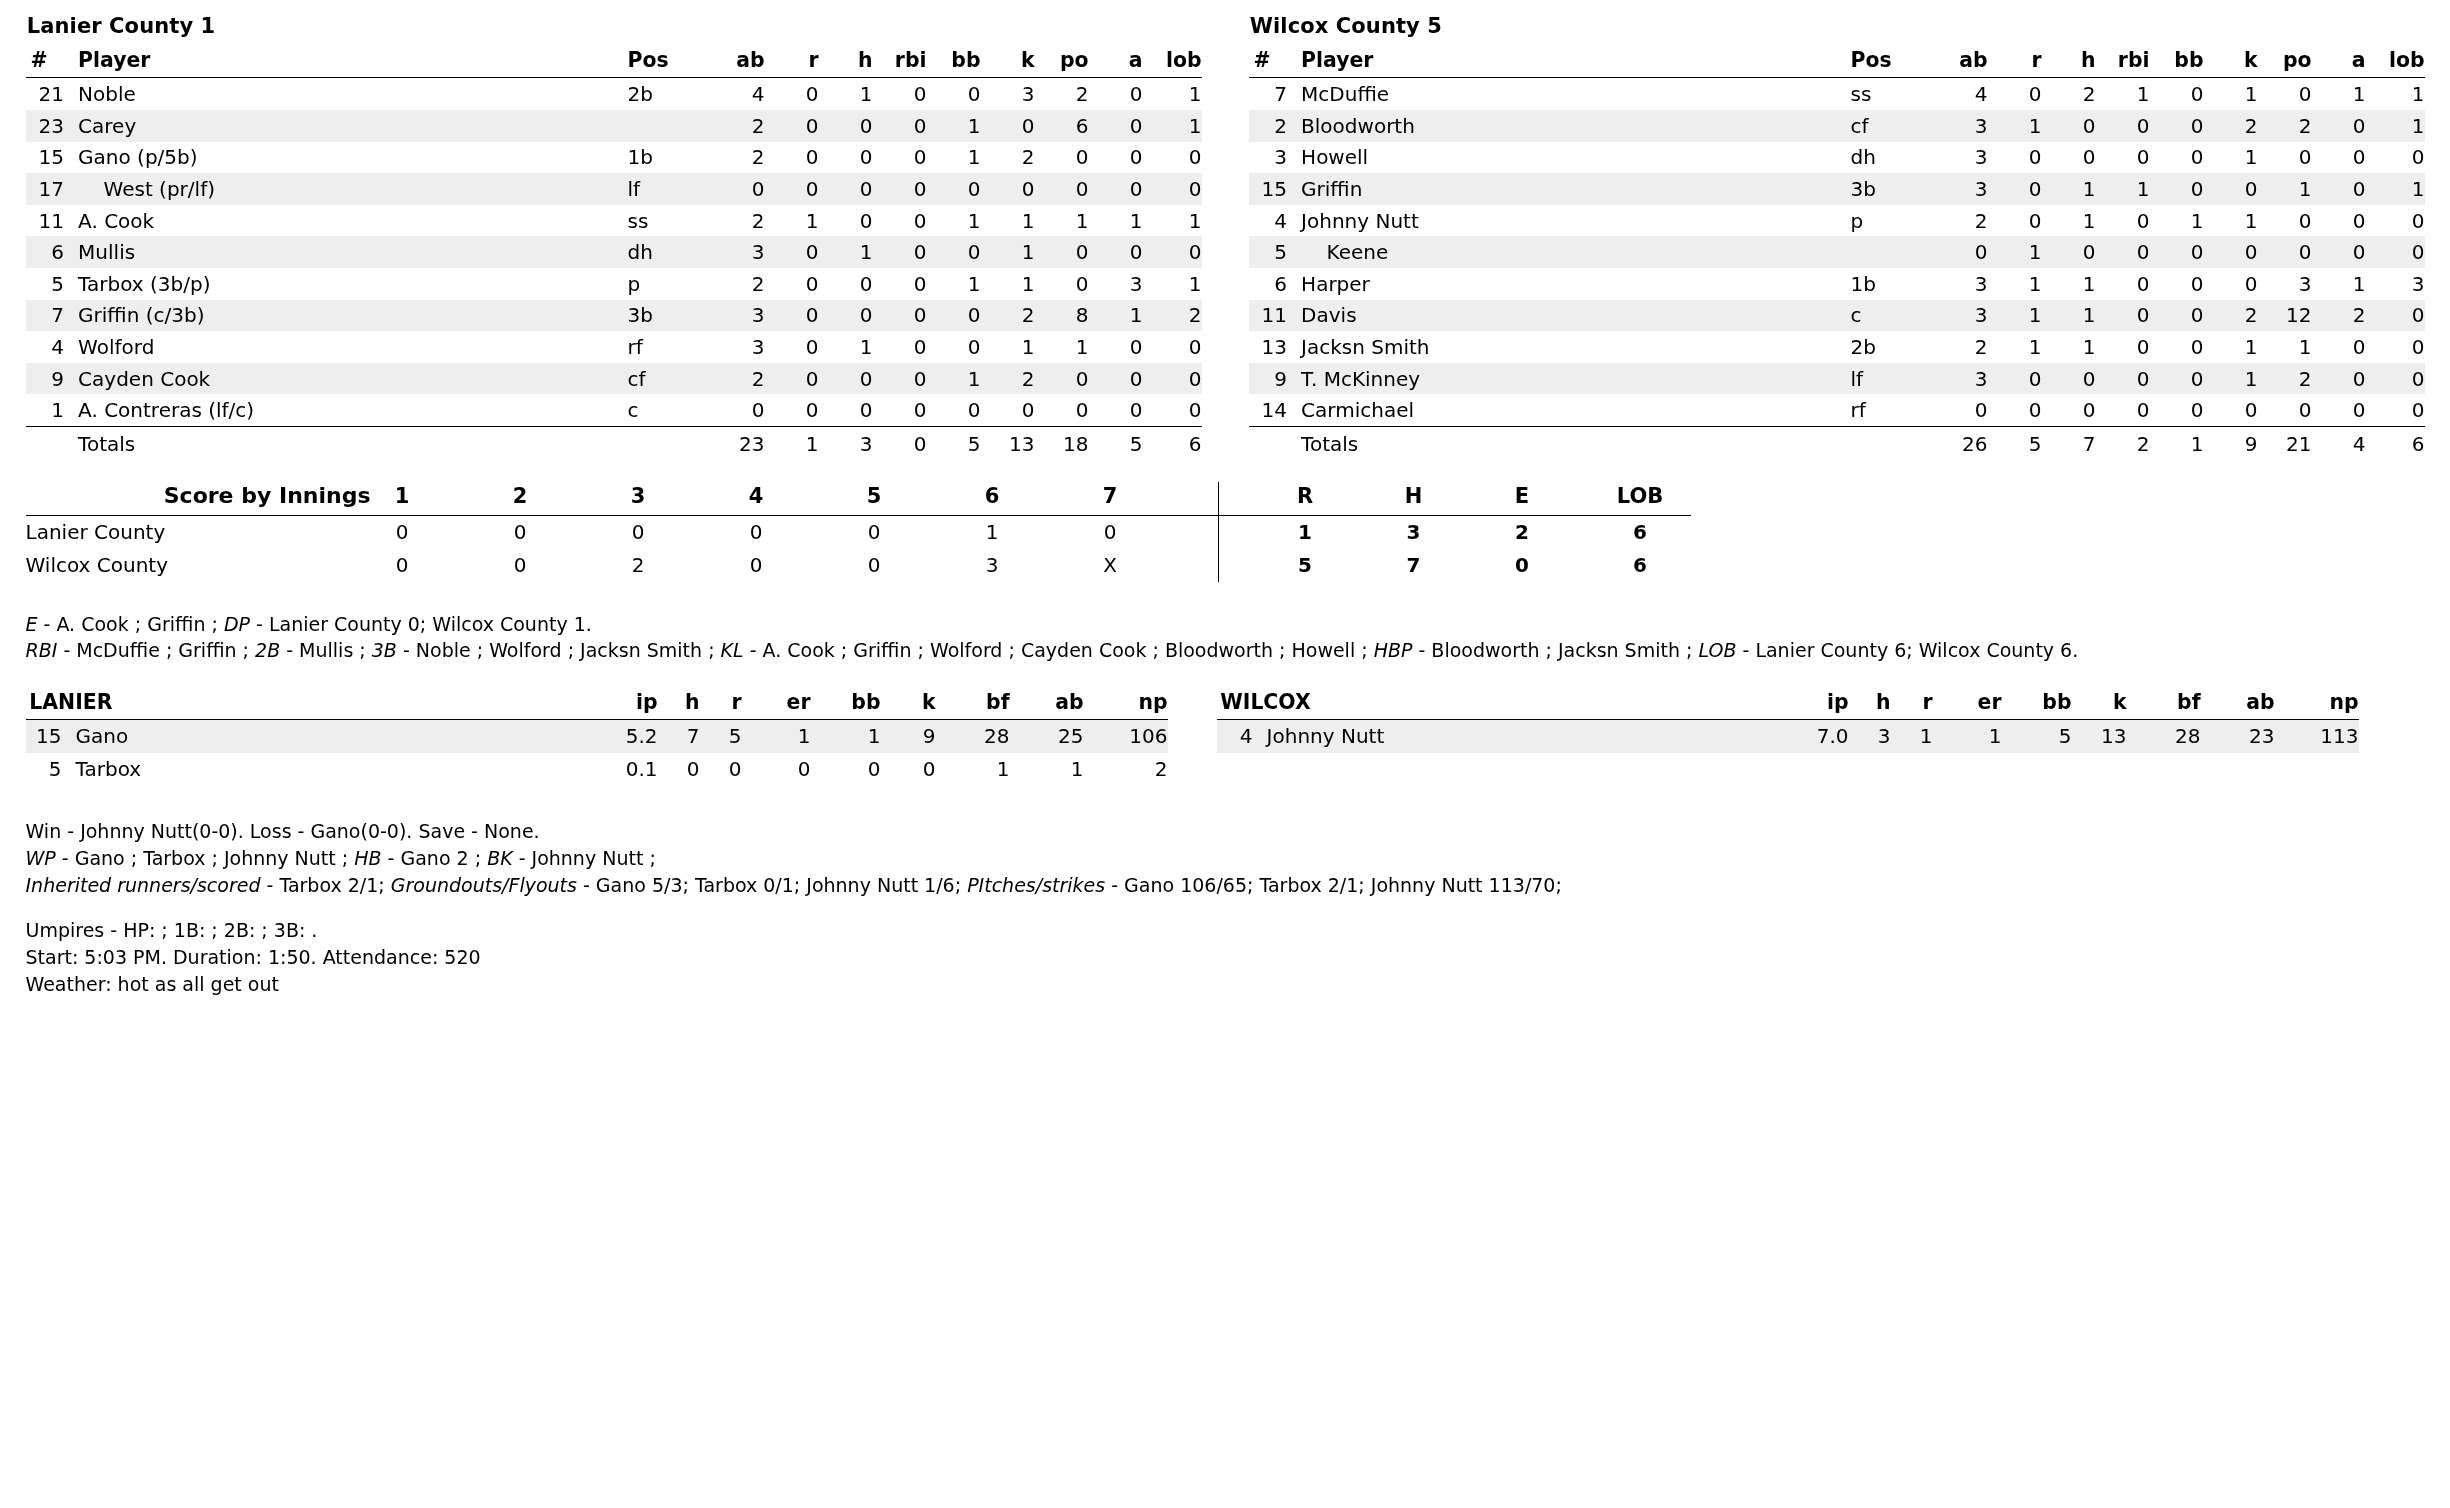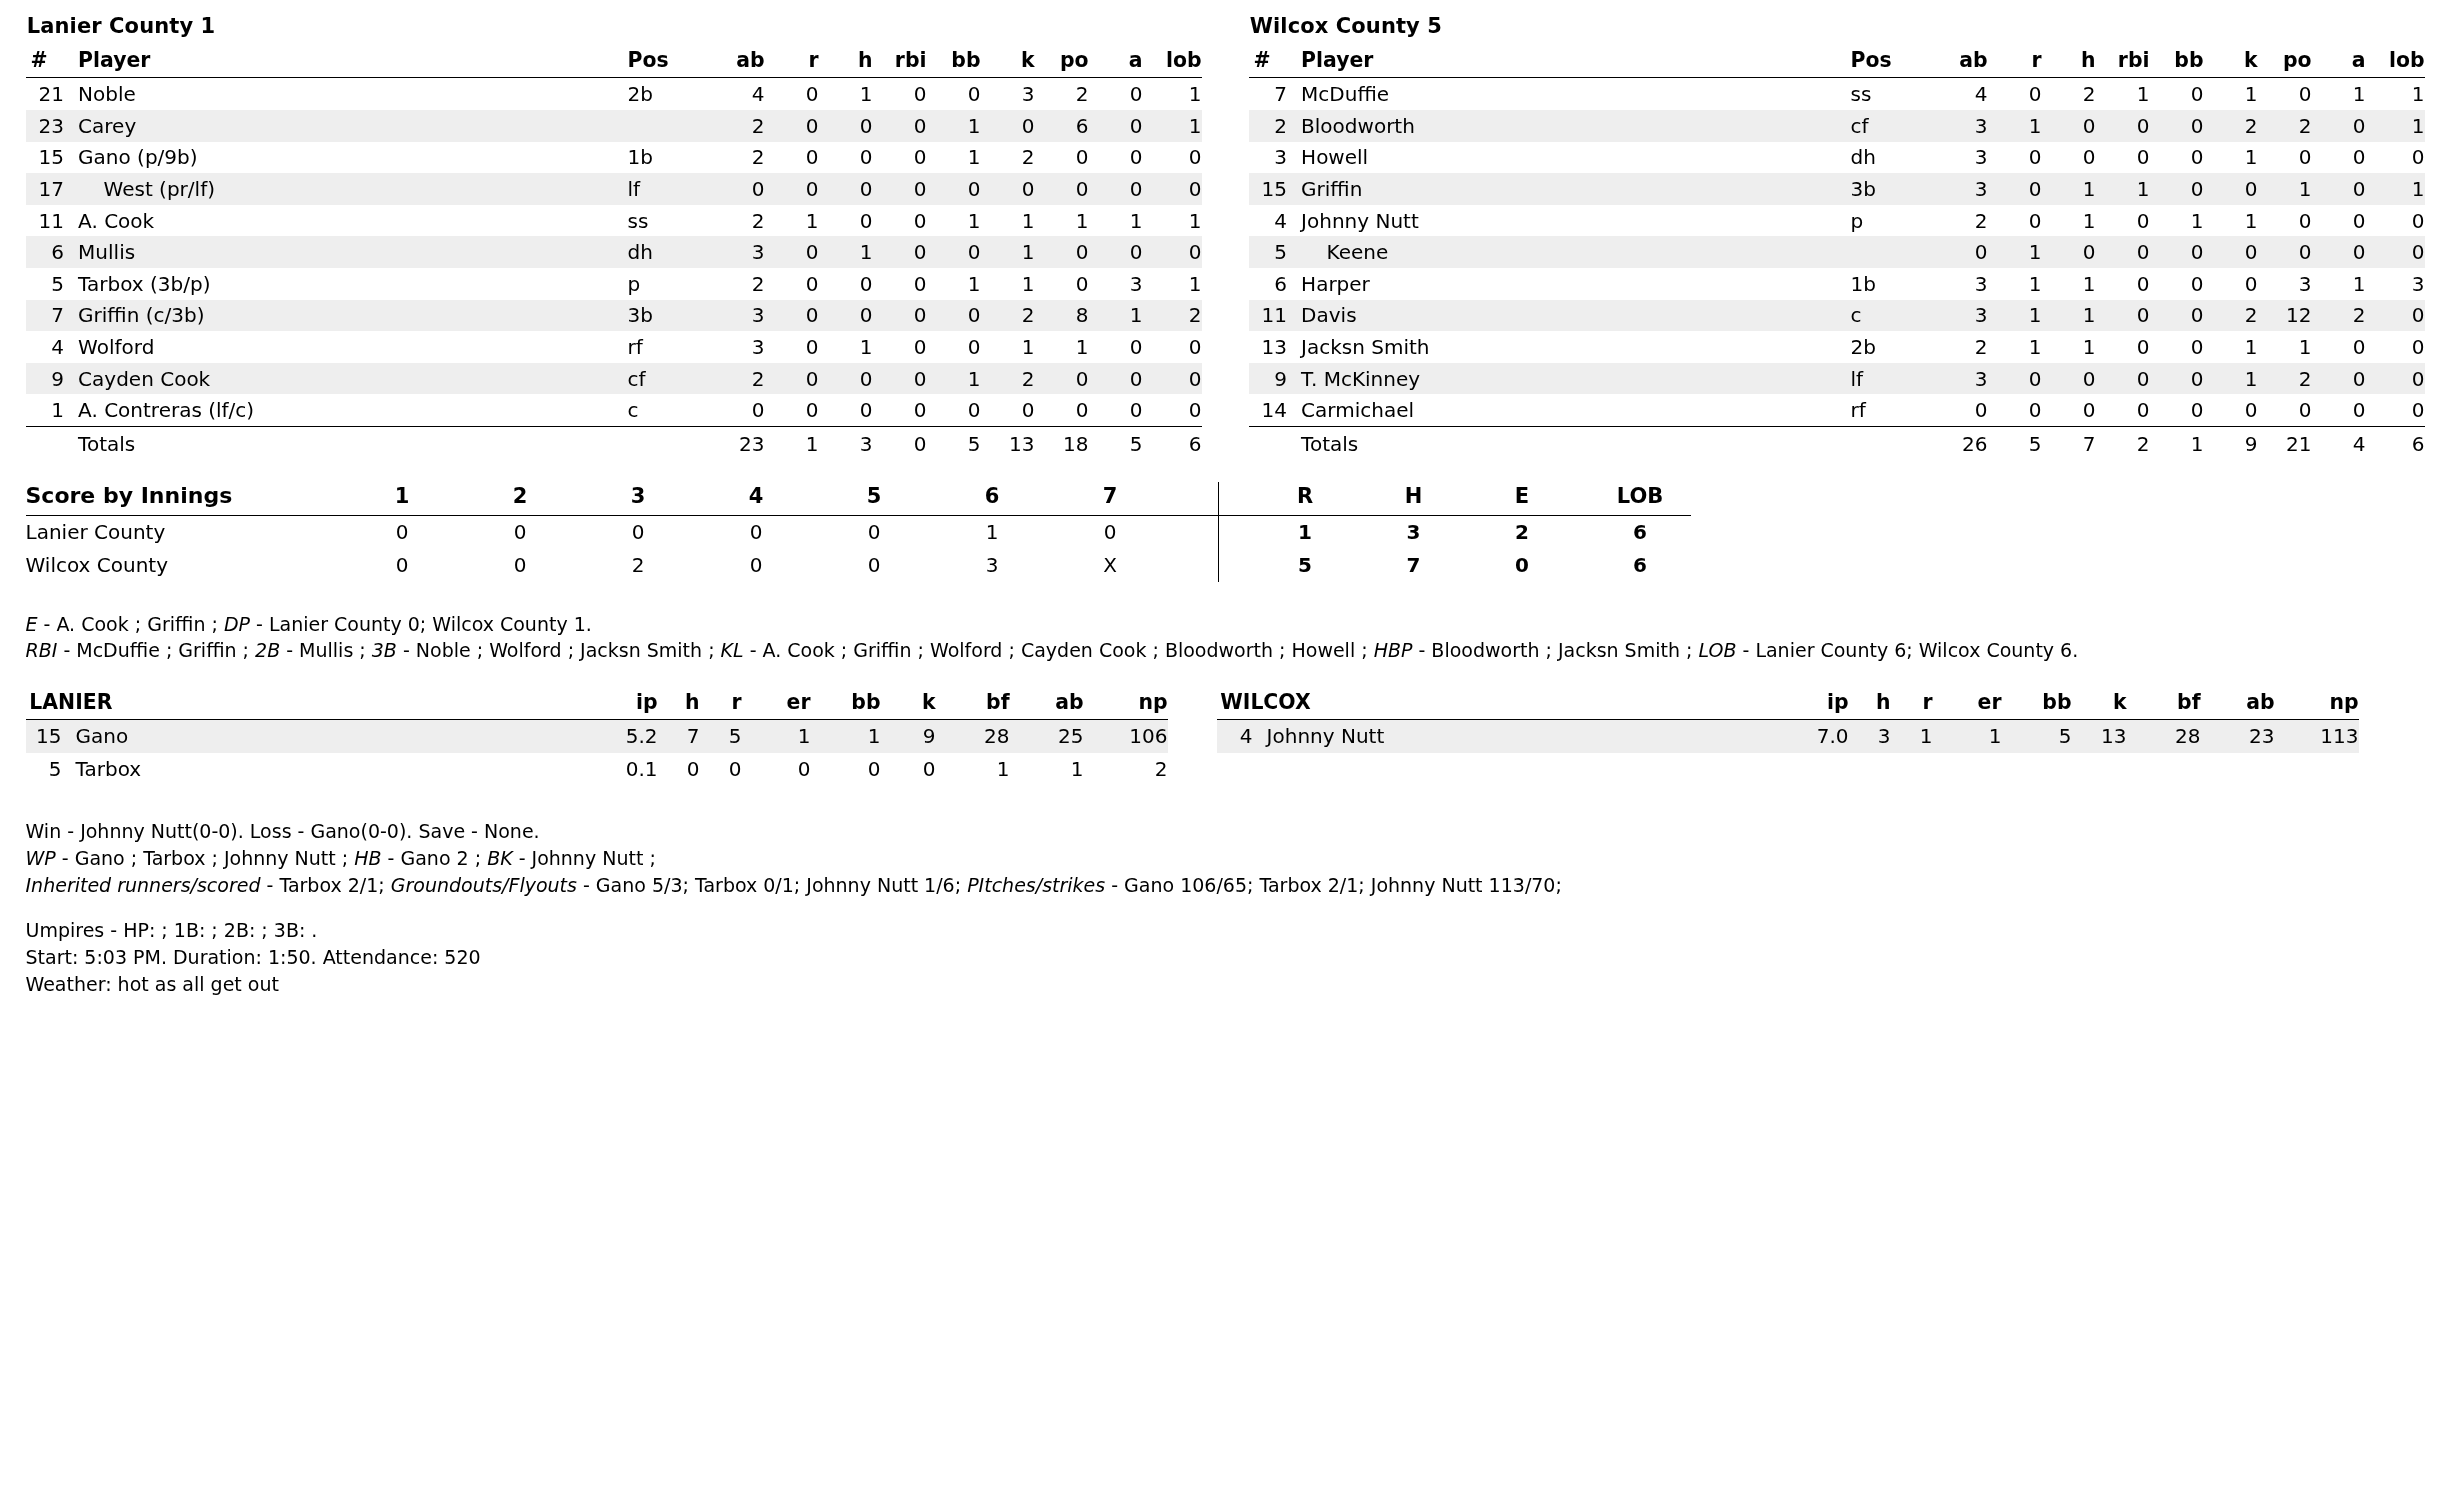--- a/index.html
+++ b/index.html
@@ -97,21 +97,21 @@
     border-collapse: collapse;
     font-size: 21px;
   }
   table.innings th {
     font-weight: bold;
     text-align: center;
     padding: 1.3px 0 6.4px 0;
     border-bottom: 1.9px solid #000;
   }
   table.innings th.label {
-    text-align: left;
+    text-align: right;
     width: 345px;
     font-size: 22px;
   }
   table.innings td {
     text-align: center;
     padding: 4.5px 0;
     font-size: 20px;
   }
   table.innings td.label { text-align: left; }
   table.innings .inn  { width: 63px; }
@@ -257,21 +257,21 @@
             <td>0</td>
             <td>0</td>
             <td>1</td>
             <td>0</td>
             <td>6</td>
             <td>0</td>
             <td>1</td>
           </tr>
           <tr>
             <td class="num">15</td>
-            <td class="player">Gano (p/9b)</td>
+            <td class="player">Gano (p/5b)</td>
             <td class="pos">1b</td>
             <td>2</td>
             <td>0</td>
             <td>0</td>
             <td>0</td>
             <td>1</td>
             <td>2</td>
             <td>0</td>
             <td>0</td>
             <td>0</td>

